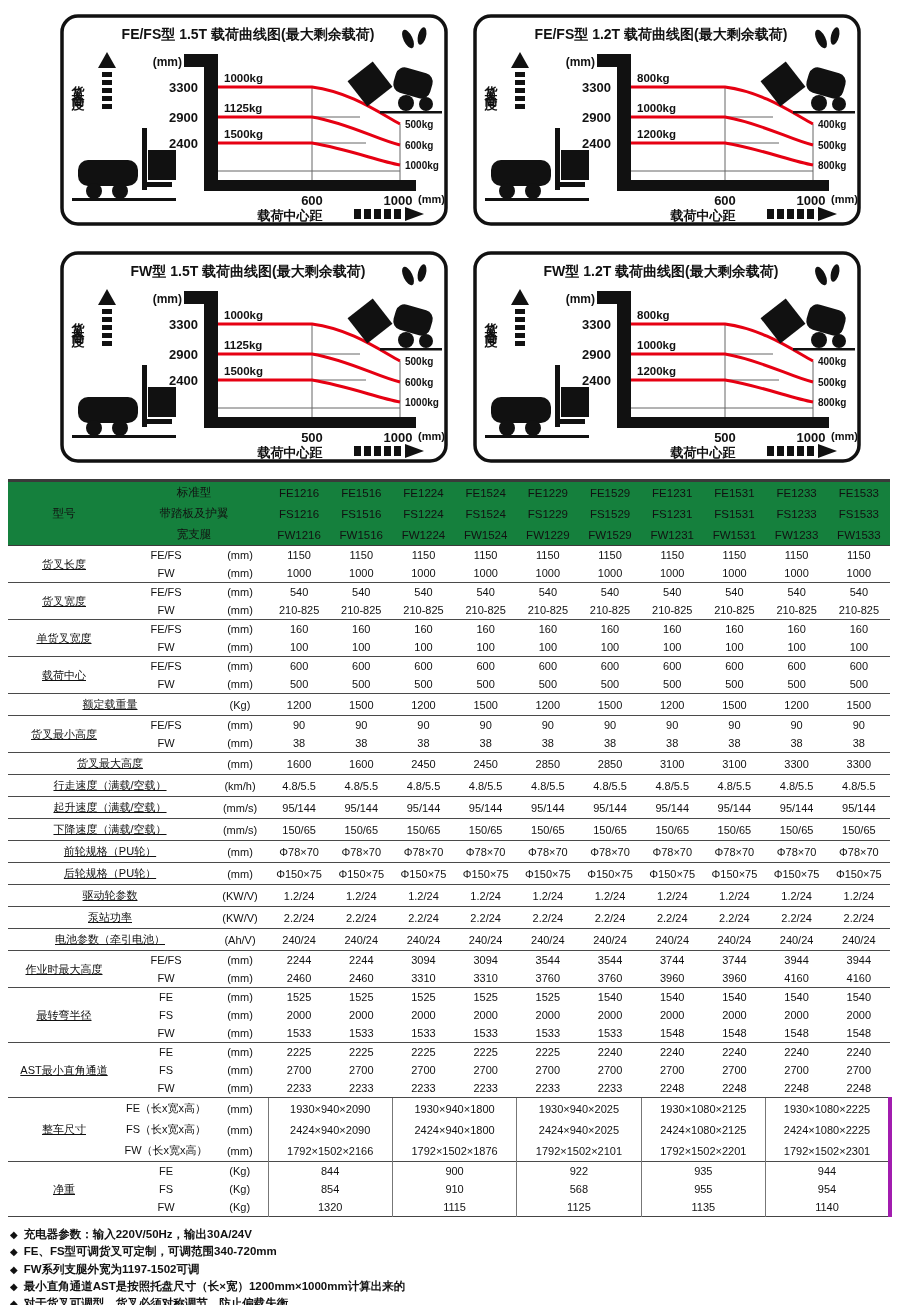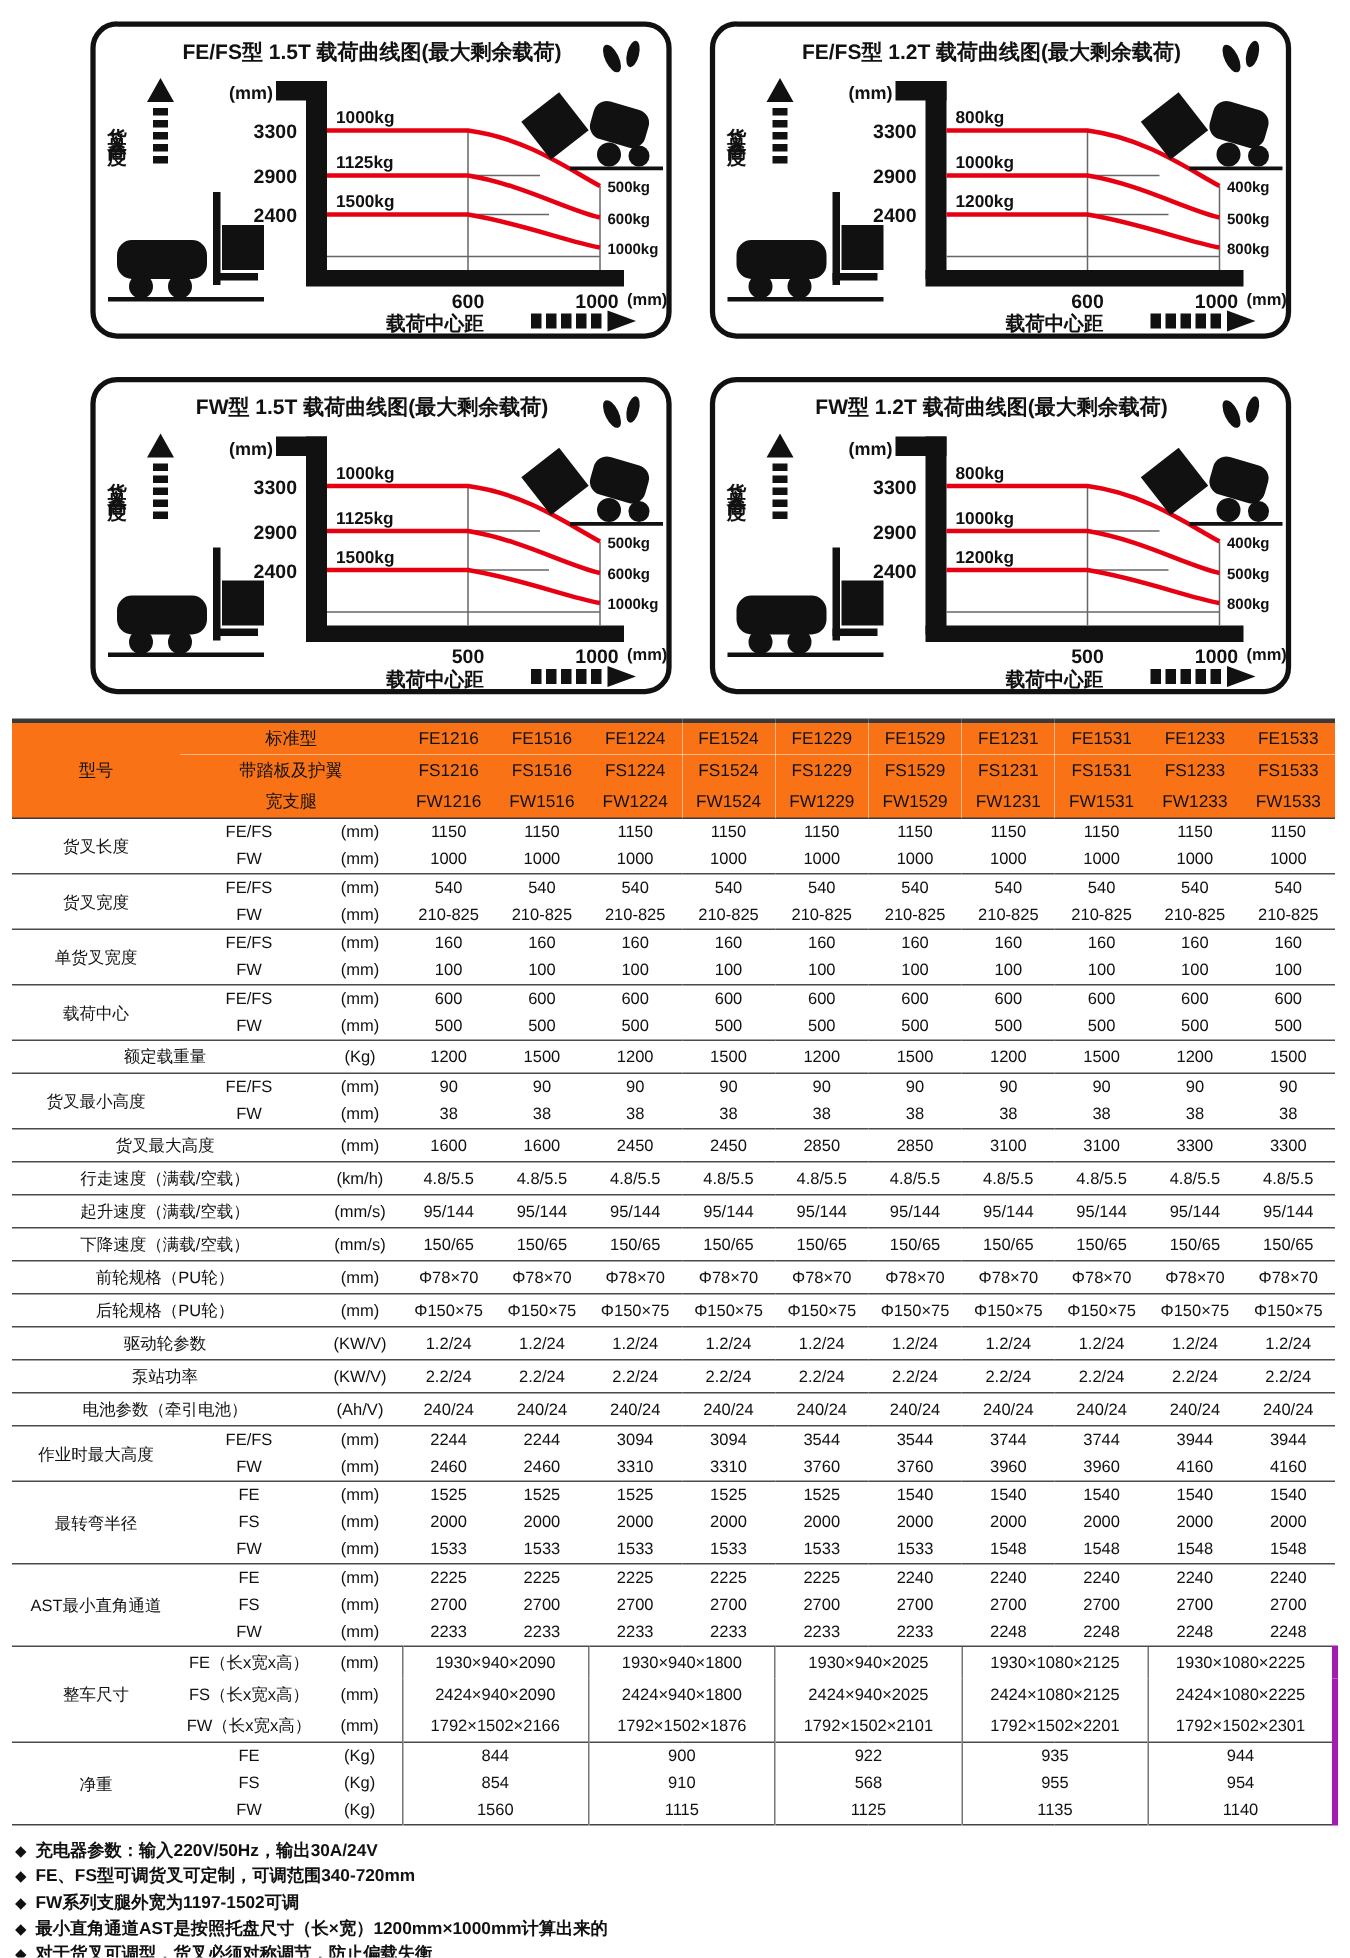--- a/index.html
+++ b/index.html
@@ -27,24 +27,24 @@
 
   
   table#spec-table {
     border-collapse:collapse; table-layout:fixed;
     width:884px; margin:10px 8px 0 8px;
     font-size:11px;
     border-bottom:1.5px solid #444;
   }
   col.c-grp{width:112px;} col.c-sub{width:92px;} col.c-unit{width:56px;}
   #spec-table th, #spec-table td { padding:3px 1px; text-align:center; font-weight:normal; white-space:nowrap; overflow:hidden; }
-  tr.hdr th { background:#f97316; font-weight:bold; font-size:11.5px; padding:4px 1px; }
+  tr.hdr th { background:#15803d; font-weight:bold; font-size:11.5px; padding:4px 1px; }
   tr.hdr:first-child th { border-top:3px solid #3a3a3a; }
   tr.hdr th.grp, tr.hdr th.sub { text-align:left; padding-left:7px; }
-  td.grp { text-align:left; font-weight:bold; padding-left:7px; }
+  td.grp { text-align:left; font-weight:bold; padding-left:7px;text-decoration:underline; }
   td.subl { text-align:left; font-weight:bold; padding-left:4px;margin-left:12px; }
   td.unit { text-align:left; padding-left:4px; }
   tr.sec td { border-top:1.3px solid #4a4a4a; }
   tr.firstsec td { border-top:1.6px solid #3a3a3a; }
   td.mg { border-left:1px solid #777; }
   td.mg.last { border-right:4px solid #a21caf; }
 
   
   .notes { margin:9px 10px 0 10px; font-size:11.5px; font-weight:bold; line-height:1.5; }
   .note-line { display:flex; align-items:baseline; gap:6px; }
@@ -863,21 +863,21 @@
           <td class="unit">(Kg)</td>
           <td class="val mg" colspan="2">854</td>
           <td class="val mg" colspan="2">910</td>
           <td class="val mg" colspan="2">568</td>
           <td class="val mg" colspan="2">955</td>
           <td class="val mg last" colspan="2">954</td>
         </tr>
         <tr>
           <td class="subl">FW</td>
           <td class="unit">(Kg)</td>
-          <td class="val mg" colspan="2">1560</td>
+          <td class="val mg" colspan="2">1320</td>
           <td class="val mg" colspan="2">1115</td>
           <td class="val mg" colspan="2">1125</td>
           <td class="val mg" colspan="2">1135</td>
           <td class="val mg last" colspan="2">1140</td>
         </tr>
       </tbody>
   </table>
 
   <div class="notes">
     <div class="note-line">

